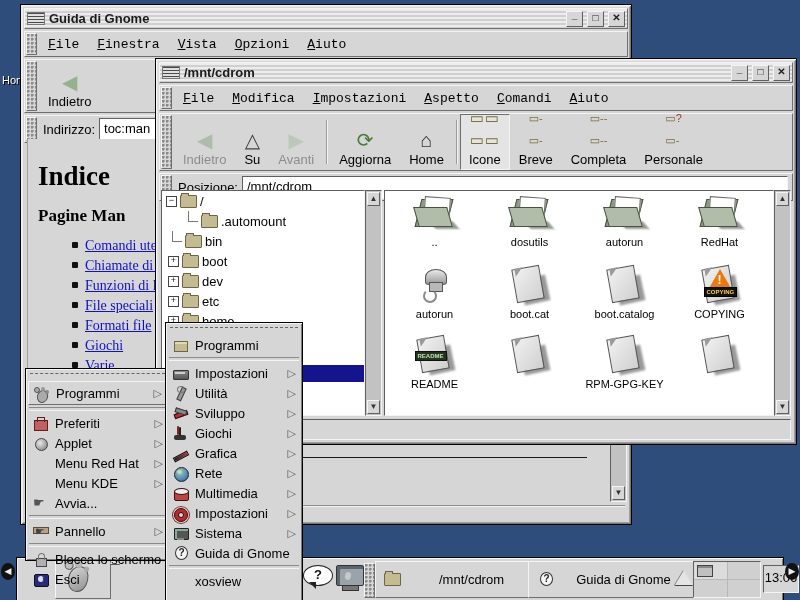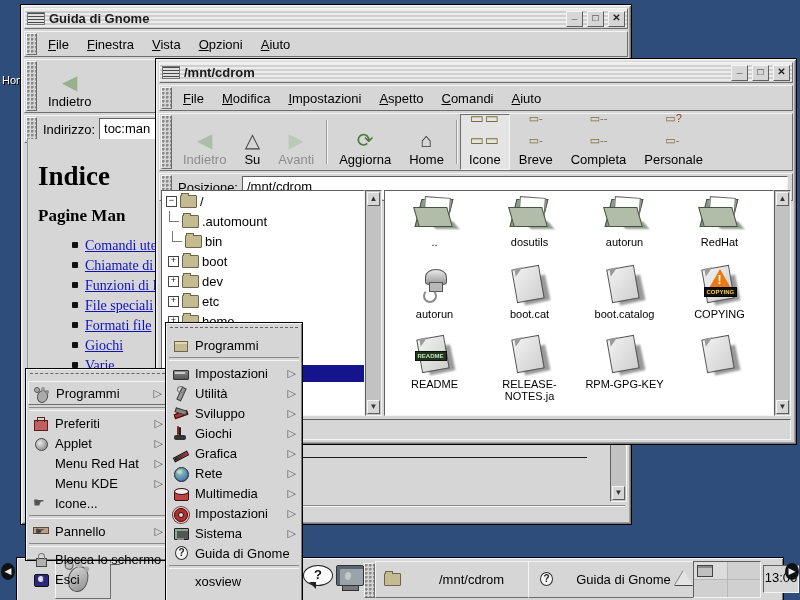--- a/index.html
+++ b/index.html
@@ -17,21 +17,21 @@
           border:1px solid #777;}
   .ttl{flex:1;font-weight:bold;font-size:13px;color:#1a1a1a;white-space:nowrap;overflow:hidden;}
   .wbtn{width:15px;height:14px;background:#d6d6d6;border:1px solid;
         border-color:#f4f4f4 #5f5f5f #5f5f5f #f4f4f4;font-size:10px;line-height:12px;
         text-align:center;color:#222;font-weight:bold;}
   .wbtn.mn::after{content:"_";position:relative;top:-3px;}
   .wbtn.mx::after{content:"□";}
   .wbtn.cl::after{content:"✕";}
   .menubar{display:flex;align-items:center;margin:2px 3px 0 3px;height:24px;
            border:1px solid;border-color:#f4f4f4 #6e6e6e #6e6e6e #f4f4f4;background:#d6d6d6;}
-  .mitem{padding:3px 9px;white-space:nowrap;}
+  .mitem{padding:3px 9px;white-space:nowrap;font-family:Liberation Mono, monospace;}
   .handle{width:9px;align-self:stretch;margin:1px 2px 1px 1px;border:1px solid;
           border-color:#f4f4f4 #6e6e6e #6e6e6e #f4f4f4;
           background-image:radial-gradient(circle at 1px 1px,#8a8a8a 35%,transparent 40%);
           background-size:4px 4px;background-color:#d6d6d6;}
   .toolrow{display:flex;align-items:stretch;margin:2px 3px 0 3px;border:1px solid;
            border-color:#f4f4f4 #6e6e6e #6e6e6e #f4f4f4;background:#d6d6d6;}
   .tbtn{display:flex;flex-direction:column;align-items:center;justify-content:flex-end;
         padding:3px 8px 2px 8px;gap:1px;border:1px solid transparent;}
   .tbtn .glyph{font-size:20px;line-height:22px;}
   .tbtn .lab{font-size:13px;}
@@ -377,21 +377,21 @@
       <span>Posizione:</span>
       <span class="entry">/mnt/cdrom</span>
     </div>
     <div class="fmbody">
       <div class="tree">
         <div class="trow" style="padding-left:4px">
           <span class="texp">−</span>
           <span class="sfold"></span>
           <span>/</span>
         </div>
-        <div class="trow" style="padding-left:7px">
+        <div class="trow" style="padding-left:26px">
           <span class="tstub"></span>
           <span class="sfold"></span>
           <span>.automount</span>
         </div>
         <div class="trow" style="padding-left:10px">
           <span class="tstub"></span>
           <span class="sfold"></span>
           <span>bin</span>
         </div>
         <div class="trow" style="padding-left:6px">
@@ -505,21 +505,20 @@
                 <span class="badge readme">README</span>
               </span>
             <span class="nm">README</span>
           </div>
           <div class="cell">
             <span class="bpaper">
                 <span class="sh"></span>
                 <span class="pp"></span>
                 <span class="fold"></span>
               </span>
-            <span class="nm">RELEASE-NOTES.ja</span>
           </div>
           <div class="cell">
             <span class="bpaper">
                 <span class="sh"></span>
                 <span class="pp"></span>
                 <span class="fold"></span>
               </span>
             <span class="nm">RPM-GPG-KEY</span>
           </div>
           <div class="cell">
@@ -598,21 +597,21 @@
       <span class="ml">Menu Red Hat</span>
       <span class="ma">▷</span>
     </div>
     <div class="mrow">
       <span class="mico"></span>
       <span class="ml">Menu KDE</span>
       <span class="ma">▷</span>
     </div>
     <div class="mrow">
       <span class="mico ic-run"></span>
-      <span class="ml">Icone...</span>
+      <span class="ml">Avvia...</span>
     </div>
     <div class="msep"></div>
     <div class="mrow">
       <span class="mico ic-panelh"></span>
       <span class="ml">Pannello</span>
       <span class="ma">▷</span>
     </div>
     <div class="msep"></div>
     <div class="mrow">
       <span class="mico ic-lock"></span>

